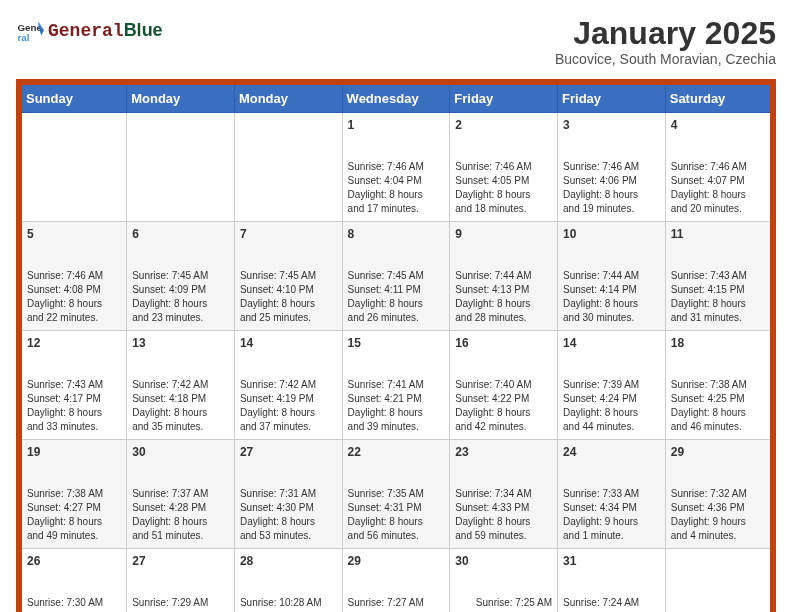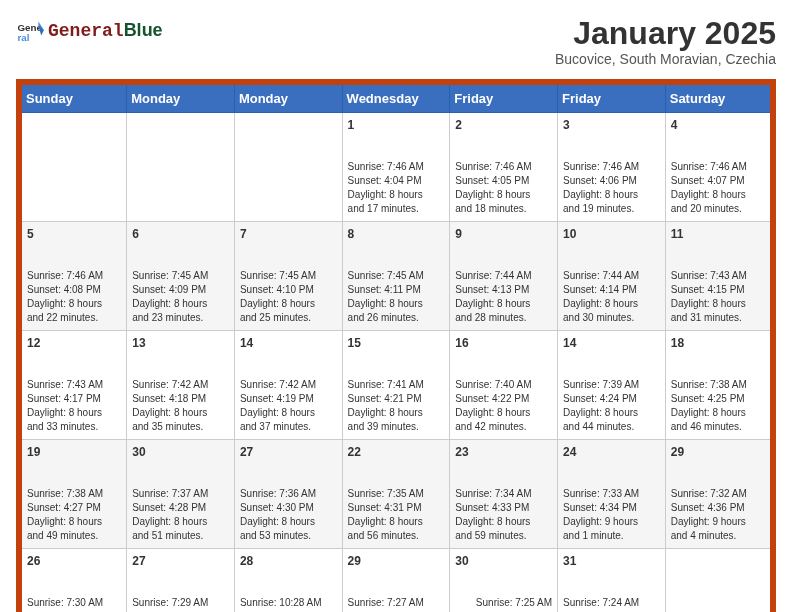--- a/index.html
+++ b/index.html
@@ -274,21 +274,21 @@
         </td>
         <td>
           <div class="day-num">30</div>
           <div class="day-info" style="white-space: pre-line;">Sunrise: 7:37 AM
 Sunset: 4:28 PM
 Daylight: 8 hours
 and 51 minutes.</div>
         </td>
         <td>
           <div class="day-num">27</div>
-          <div class="day-info" style="white-space: pre-line;">Sunrise: 7:36 AM
+          <div class="day-info" style="white-space: pre-line;">Sunrise: 7:31 AM
 Sunset: 4:30 PM
 Daylight: 8 hours
 and 53 minutes.</div>
         </td>
         <td>
           <div class="day-num">22</div>
           <div class="day-info" style="white-space: pre-line;">Sunrise: 7:35 AM
 Sunset: 4:31 PM
 Daylight: 8 hours
 and 56 minutes.</div>

